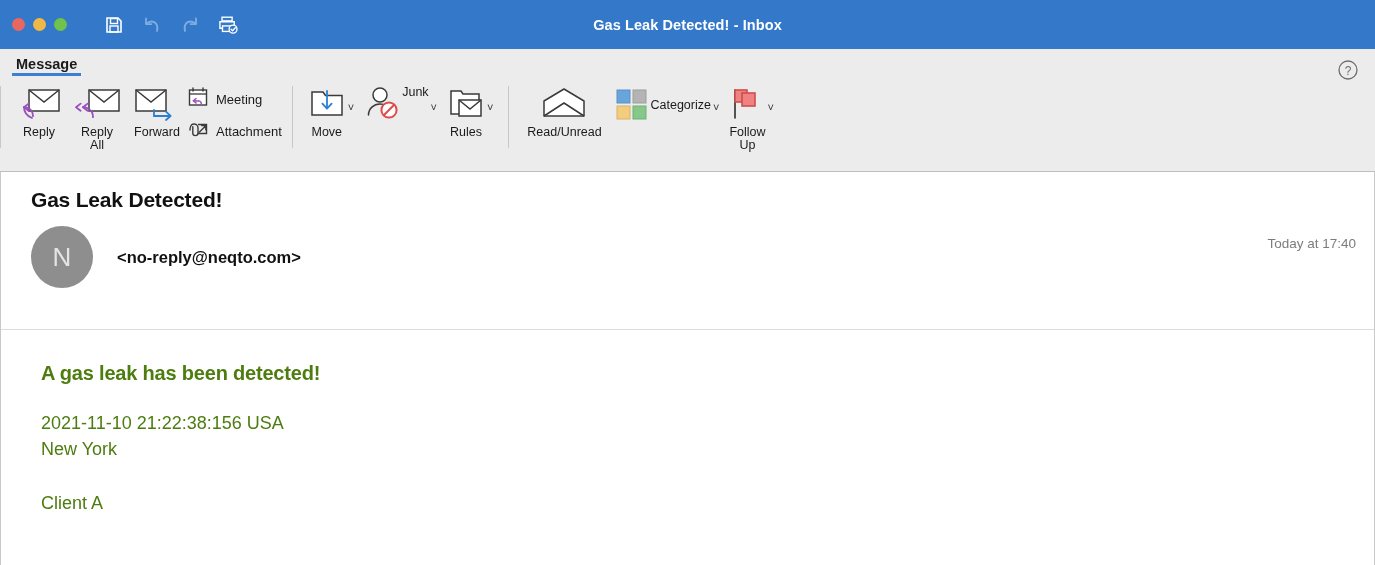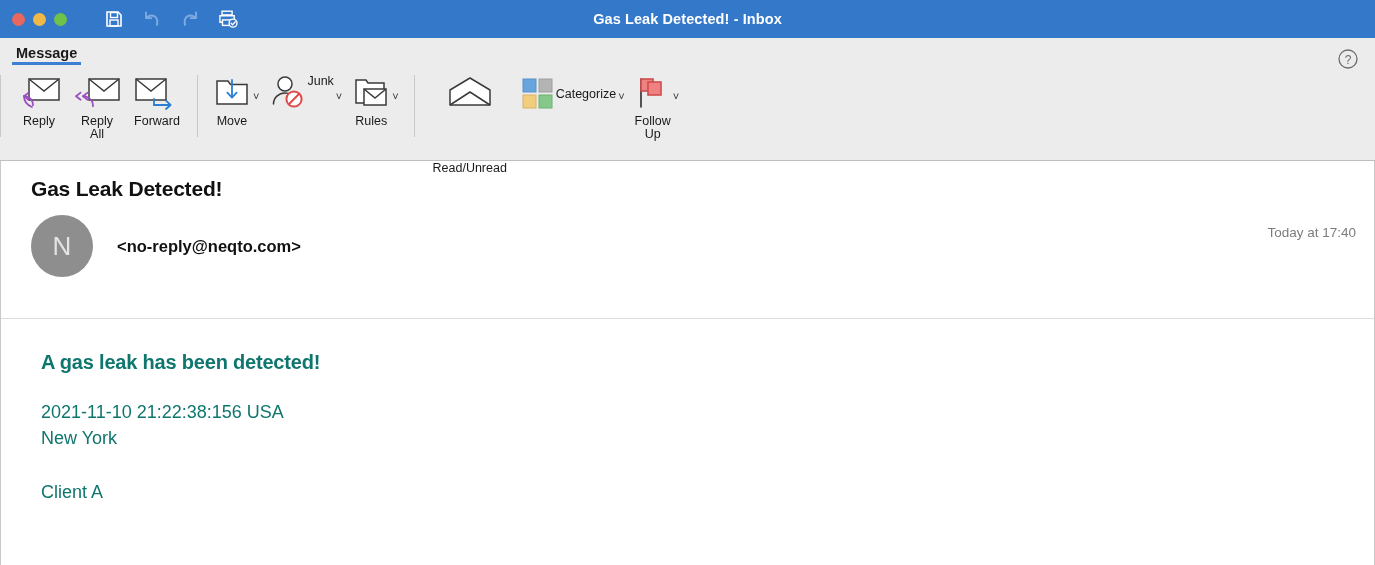--- a/index.html
+++ b/index.html
@@ -16,21 +16,21 @@
     width: 1375px;
     height: 565px;
     box-sizing: border-box;
     overflow: hidden;
     background: #ffffff;
   }
 
   
   .titlebar {
     position: relative;
-    height: 38px;
+    height: 49px;
     background: #3478c9;
     display: flex;
     align-items: center;
     box-sizing: border-box;
   }
   .traffic {
     display: flex;
     align-items: center;
     gap: 8px;
     padding-left: 12px;
@@ -235,21 +235,21 @@
     top: 64px;
     font-size: 13.5px;
     color: #7c7c7c;
     margin-left: 40px;
   }
 
   
   .msg-body {
     padding: 30px 0 0 40px;
     font-size: 18px;
-    color: #0f766e;
+    color: #4d7c0f;
     line-height: 26px;
   }
   .body-head {
     font-size: 20px;
     font-weight: bold;
     margin-bottom: 24px;
     letter-spacing: -0.2px;
   }
   .body-line { white-space: pre; }
   .body-gap { height: 28px; }
@@ -355,20 +355,44 @@
               <rect x="4" y="5" width="30" height="21" fill="#fff" stroke="#3a3a3a" stroke-width="1.5"></rect>
               <path d="M4 5l15 12 15-12" fill="none" stroke="#3a3a3a" stroke-width="1.5"></path>
               <path d="M22 31h16" fill="none" stroke="#2a7fd4" stroke-width="1.8" stroke-linecap="round"></path>
               <path d="M34 26.6l4.6 4.4-4.6 4" fill="none" stroke="#2a7fd4" stroke-width="1.8" stroke-linecap="round" stroke-linejoin="round"></path>
               <path d="M22 31c0-6 0-6 0-6" fill="none" stroke="#2a7fd4" stroke-width="1.8" stroke-linecap="round"></path>
             </svg>
           </span>
           <span class="lbl">Forward</span>
         </div>
 
+        <div class="rstack">
+          <div class="rsmall">
+            <span>
+              <svg width="22" height="22" viewBox="0 0 22 22">
+                <rect x="2.5" y="4" width="17" height="15" fill="#fff" stroke="#3a3a3a" stroke-width="1.4"></rect>
+                <path d="M2.5 8h17" stroke="#3a3a3a" stroke-width="1.3" fill="none"></path>
+                <path d="M6 2v3M16 2v3" stroke="#3a3a3a" stroke-width="1.4" stroke-linecap="round"></path>
+                <path d="M9 12.5l-2.6 2.2 2.6 2.2" fill="none" stroke="#9b4fc0" stroke-width="1.5" stroke-linecap="round" stroke-linejoin="round"></path>
+                <path d="M6.4 14.7c6 0 8 0 8 3.2" fill="none" stroke="#9b4fc0" stroke-width="1.5" stroke-linecap="round"></path>
+              </svg>
+            </span>
+            <span class="lbl">Meeting</span>
+          </div>
+          <div class="rsmall">
+            <span>
+              <svg width="22" height="22" viewBox="0 0 22 22">
+                <path d="M3 12c0 0 0-6 4-6s4 4 4 4v5c0 1.6-1.2 2.6-2.6 2.6S5.8 16.6 5.8 15V8.6" fill="none" stroke="#3a3a3a" stroke-width="1.4" stroke-linecap="round"></path>
+                <path d="M11 6.5h8.5v9H11" fill="none" stroke="#3a3a3a" stroke-width="1.4"></path>
+                <path d="M12.5 14l6-6M14.6 7.6h4.2v4.2" fill="none" stroke="#3a3a3a" stroke-width="1.4" stroke-linecap="round" stroke-linejoin="round"></path>
+              </svg>
+            </span>
+            <span class="lbl">Attachment</span>
+          </div>
+        </div>
       </div>
 
       <div class="rsep"></div>
 
       <div class="rgroup">
         <div class="rbtn rbtn-split">
           <div style="display:flex;flex-direction:column;align-items:center;">
             <span class="ico">
               <svg width="38" height="36" viewBox="0 0 38 36">
                 <path d="M4 6h11l2.5 3.5H34V29H4z" fill="#fff" stroke="#3a3a3a" stroke-width="1.5"></path>
@@ -407,21 +431,21 @@
             </span>
             <span class="lbl">Rules</span>
           </div>
           <span class="chev">˅</span>
         </div>
       </div>
 
       <div class="rsep"></div>
 
       <div class="rgroup">
-        <div class="rbtn" style="min-width:90px;gap:47px;">
+        <div class="rbtn" style="min-width:90px;">
           <span class="ico">
             <svg width="48" height="36" viewBox="0 0 48 36">
               <path d="M4 30V15L24 3l20 12v15z" fill="#fff" stroke="#3a3a3a" stroke-width="1.5" stroke-linejoin="round"></path>
               <path d="M4 30l20-13 20 13" fill="none" stroke="#3a3a3a" stroke-width="1.5" stroke-linejoin="round"></path>
             </svg>
           </span>
           <span class="lbl">Read/Unread</span>
         </div>
 
         <div class="rbtn rbtn-split" style="min-width:86px;">

